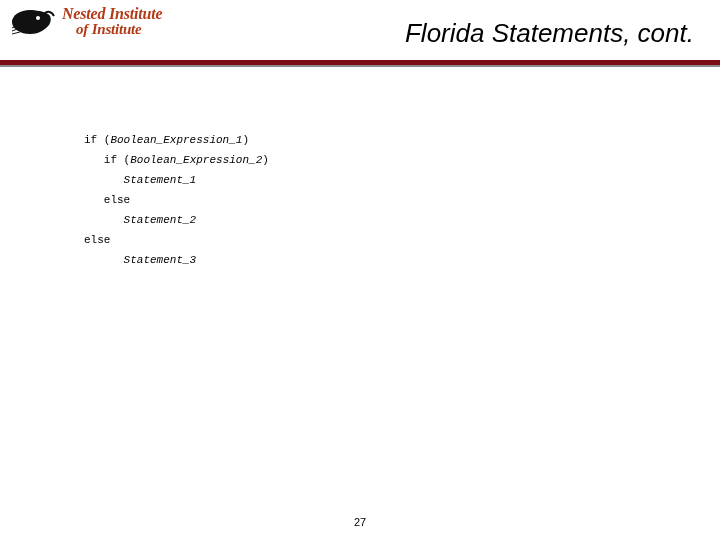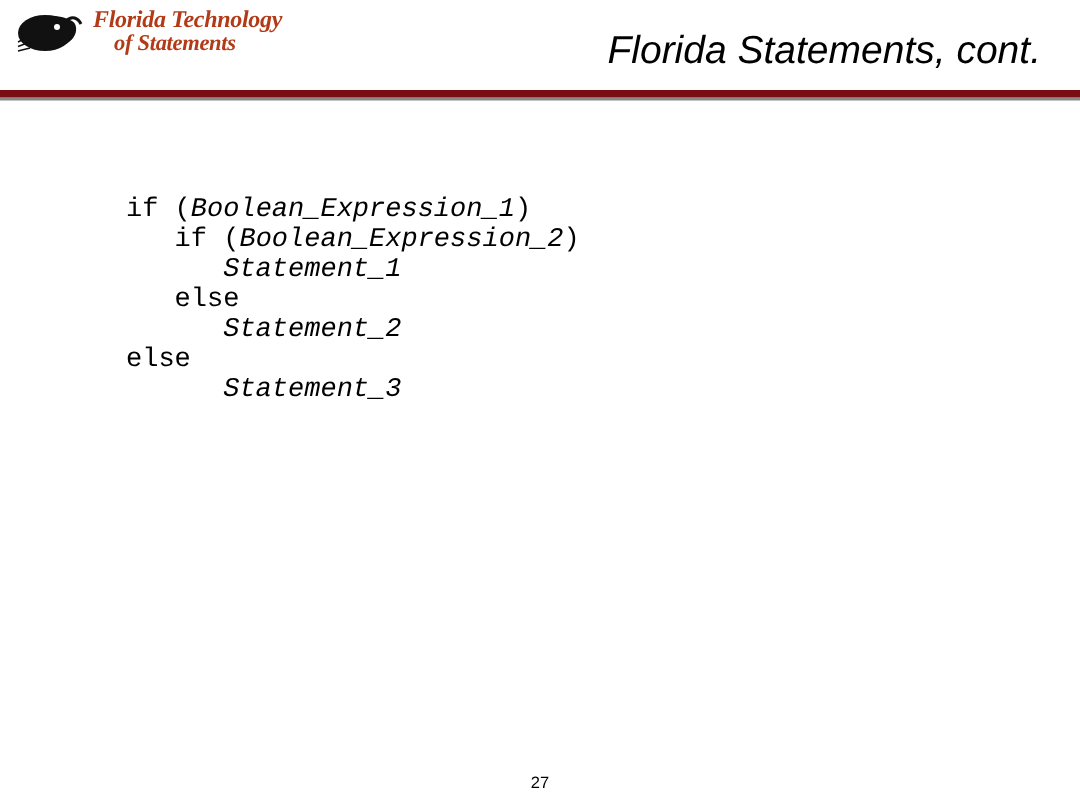--- a/index.html
+++ b/index.html
@@ -18,21 +18,21 @@
     position: absolute; right: 26px; top: 18px;
     font-size: 26px; font-style: italic; color: #000;
     font-family: Arial, Helvetica, sans-serif;
   }
   .rule { position: absolute; left: 0; right: 0; top: 60px; height: 8px; }
   .rule .red { height: 5px; background: #7a0d14; }
   .rule .shadow { height: 2px; background: #3a3a3a; opacity: .6; }
   .code {
     position: absolute; left: 84px; top: 130px;
     font-family: "Courier New", Courier, monospace;
-    font-size: 18px; line-height: 20px; color: #000;
+    font-size: 11px; line-height: 20px; color: #000;
     white-space: pre;
   }
   .code .it { font-style: italic; }
   .pagenum {
     position: absolute; bottom: 12px; left: 0; right: 0;
     text-align: center; font-size: 11px; font-family: Arial, Helvetica, sans-serif;
     color: #000;
   }
 </style>
 </head>
@@ -45,22 +45,22 @@
       <div class="panther">
         <svg viewBox="0 0 48 34">
           <ellipse cx="22" cy="18" rx="18" ry="12" fill="#111"></ellipse>
           <path d="M6 14 C10 6, 30 4, 40 10 C44 12, 44 20, 38 24 C30 30, 14 30, 8 24 Z" fill="#111"></path>
           <circle cx="30" cy="14" r="2" fill="#fff"></circle>
           <path d="M4 24 L12 20 M4 27 L12 24 M4 30 L12 28" stroke="#111" stroke-width="1"></path>
           <path d="M36 10 C40 6, 44 8, 46 12" stroke="#111" stroke-width="2" fill="none"></path>
         </svg>
       </div>
       <div class="school">
-        <span class="line1">Florida Technology</span>
-        <span class="line2">of Statements</span>
+        <span class="line1">Nested Institute</span>
+        <span class="line2">of Institute</span>
       </div>
     </div>
     <div class="title">Florida Statements, cont.</div>
   </div>
 
   <div class="rule">
     <div class="red"></div>
     <div class="shadow"></div>
   </div>
 

